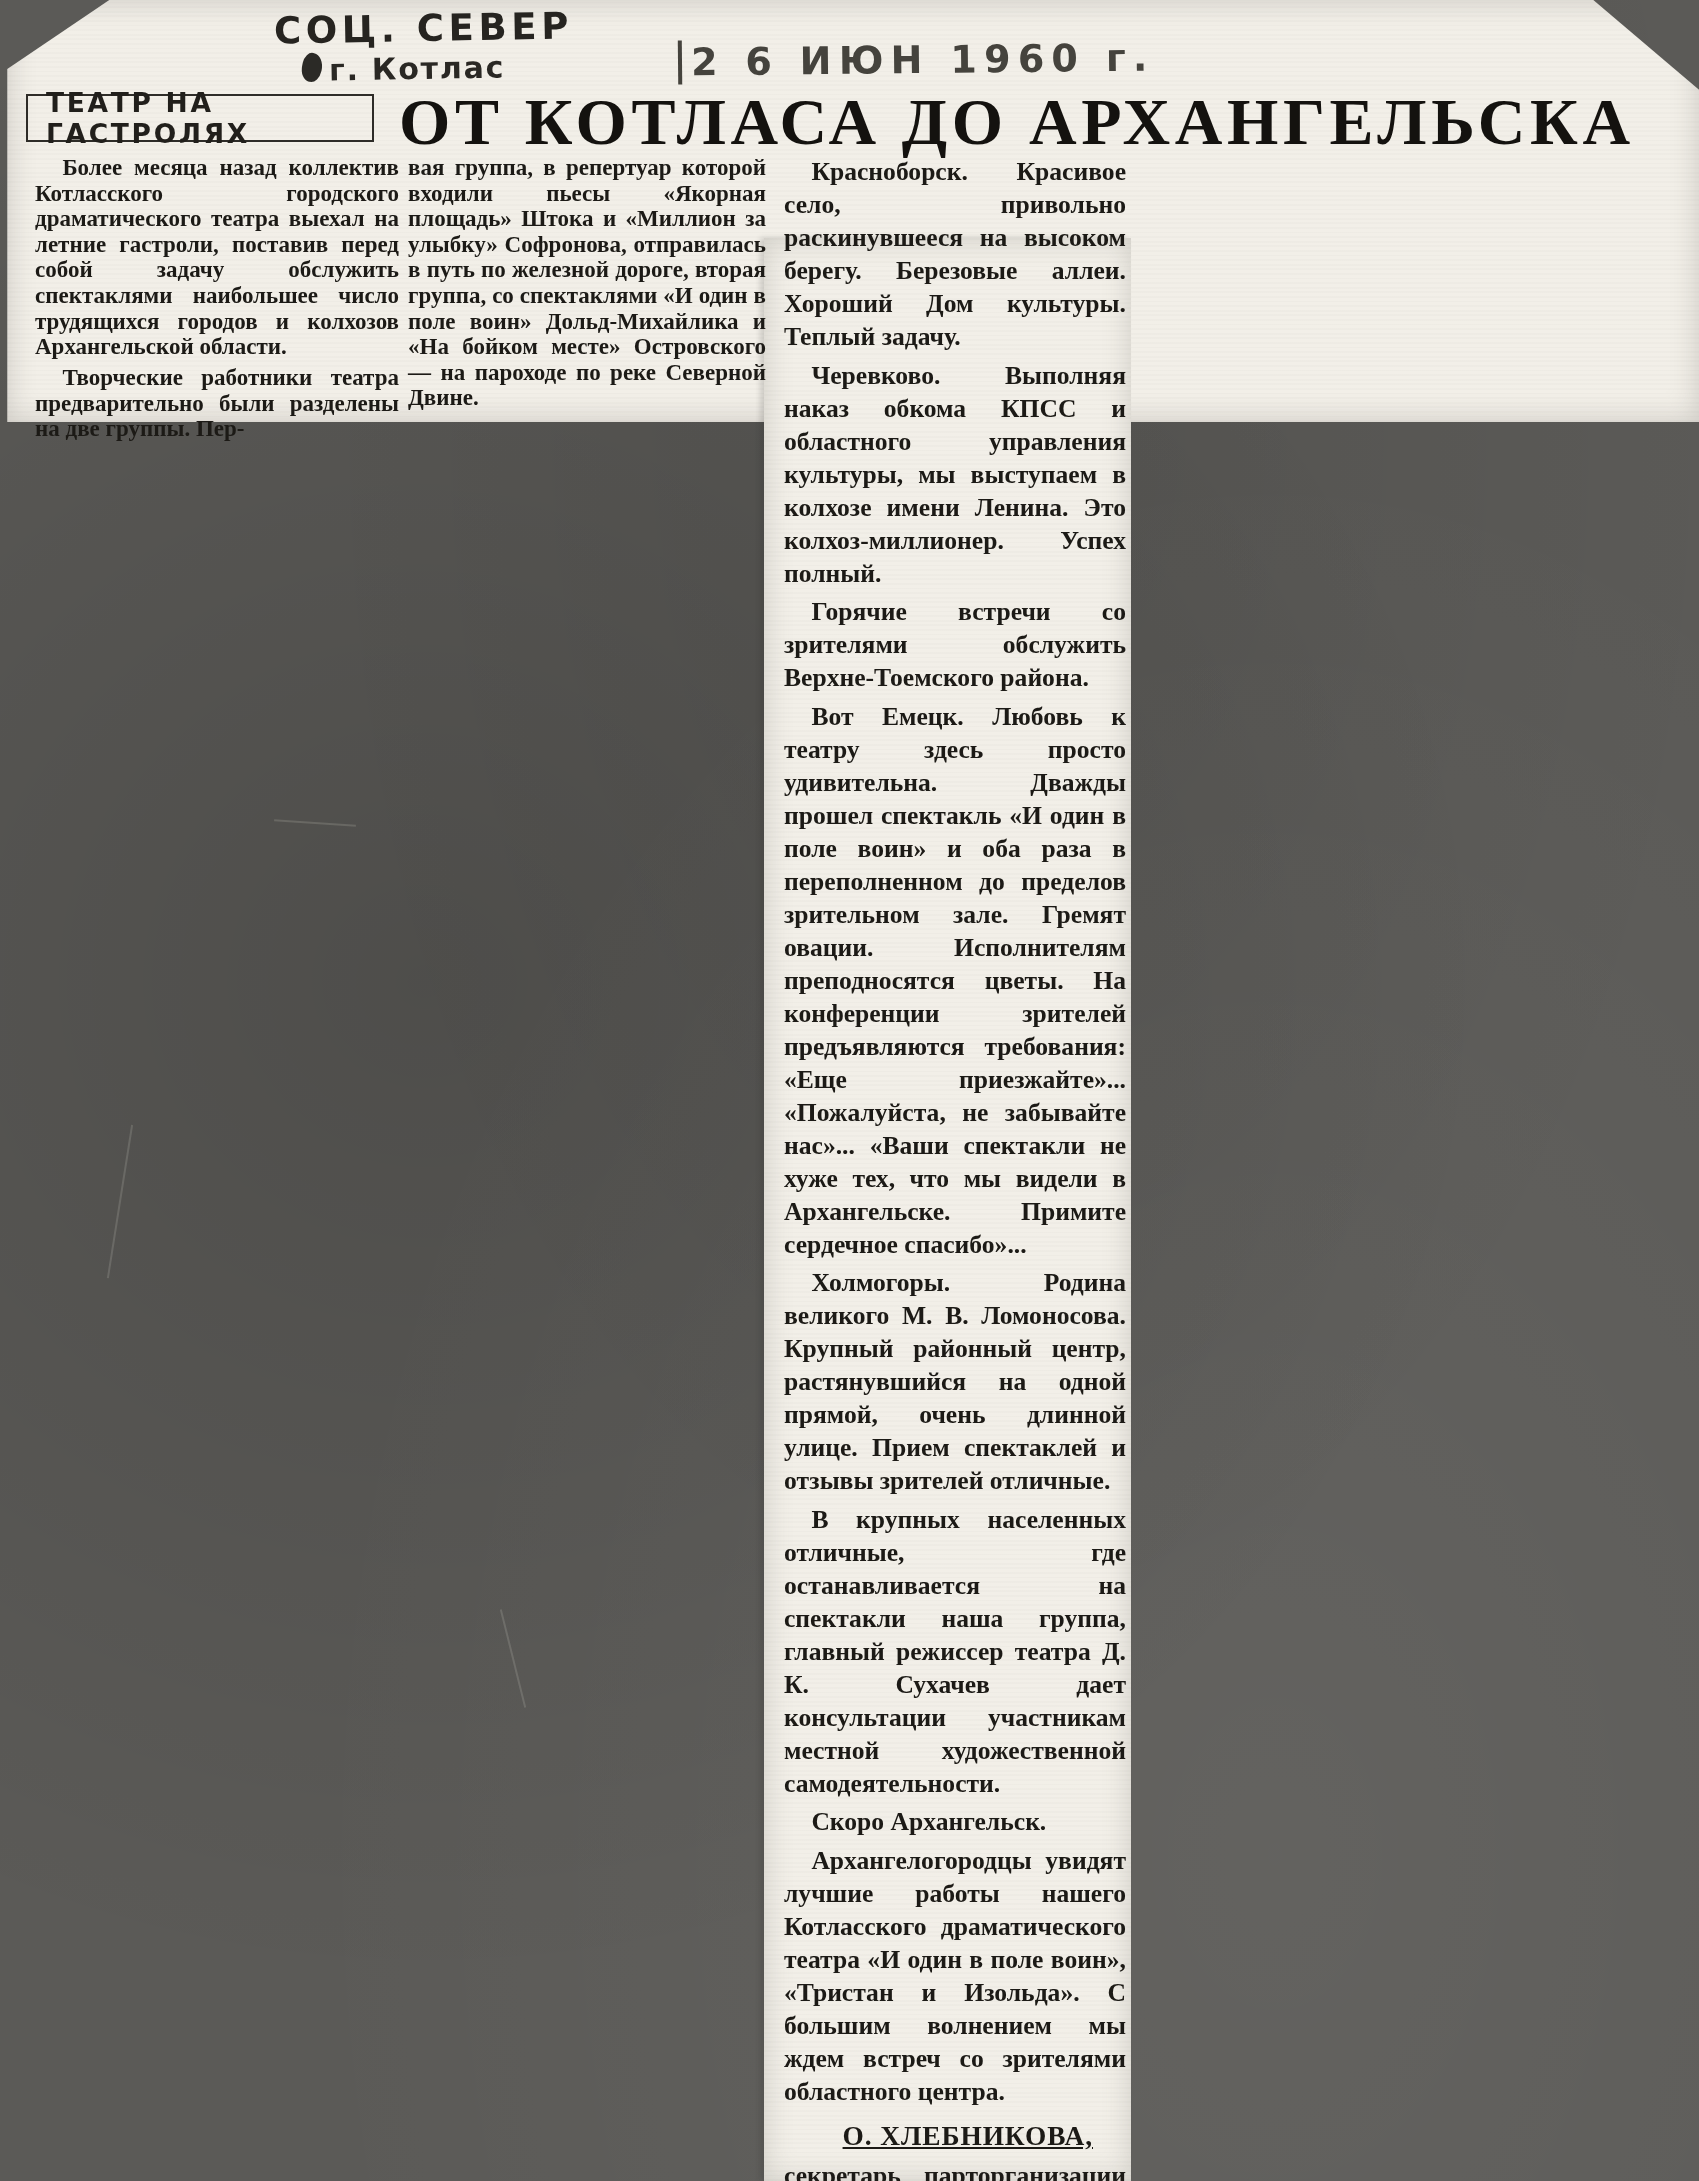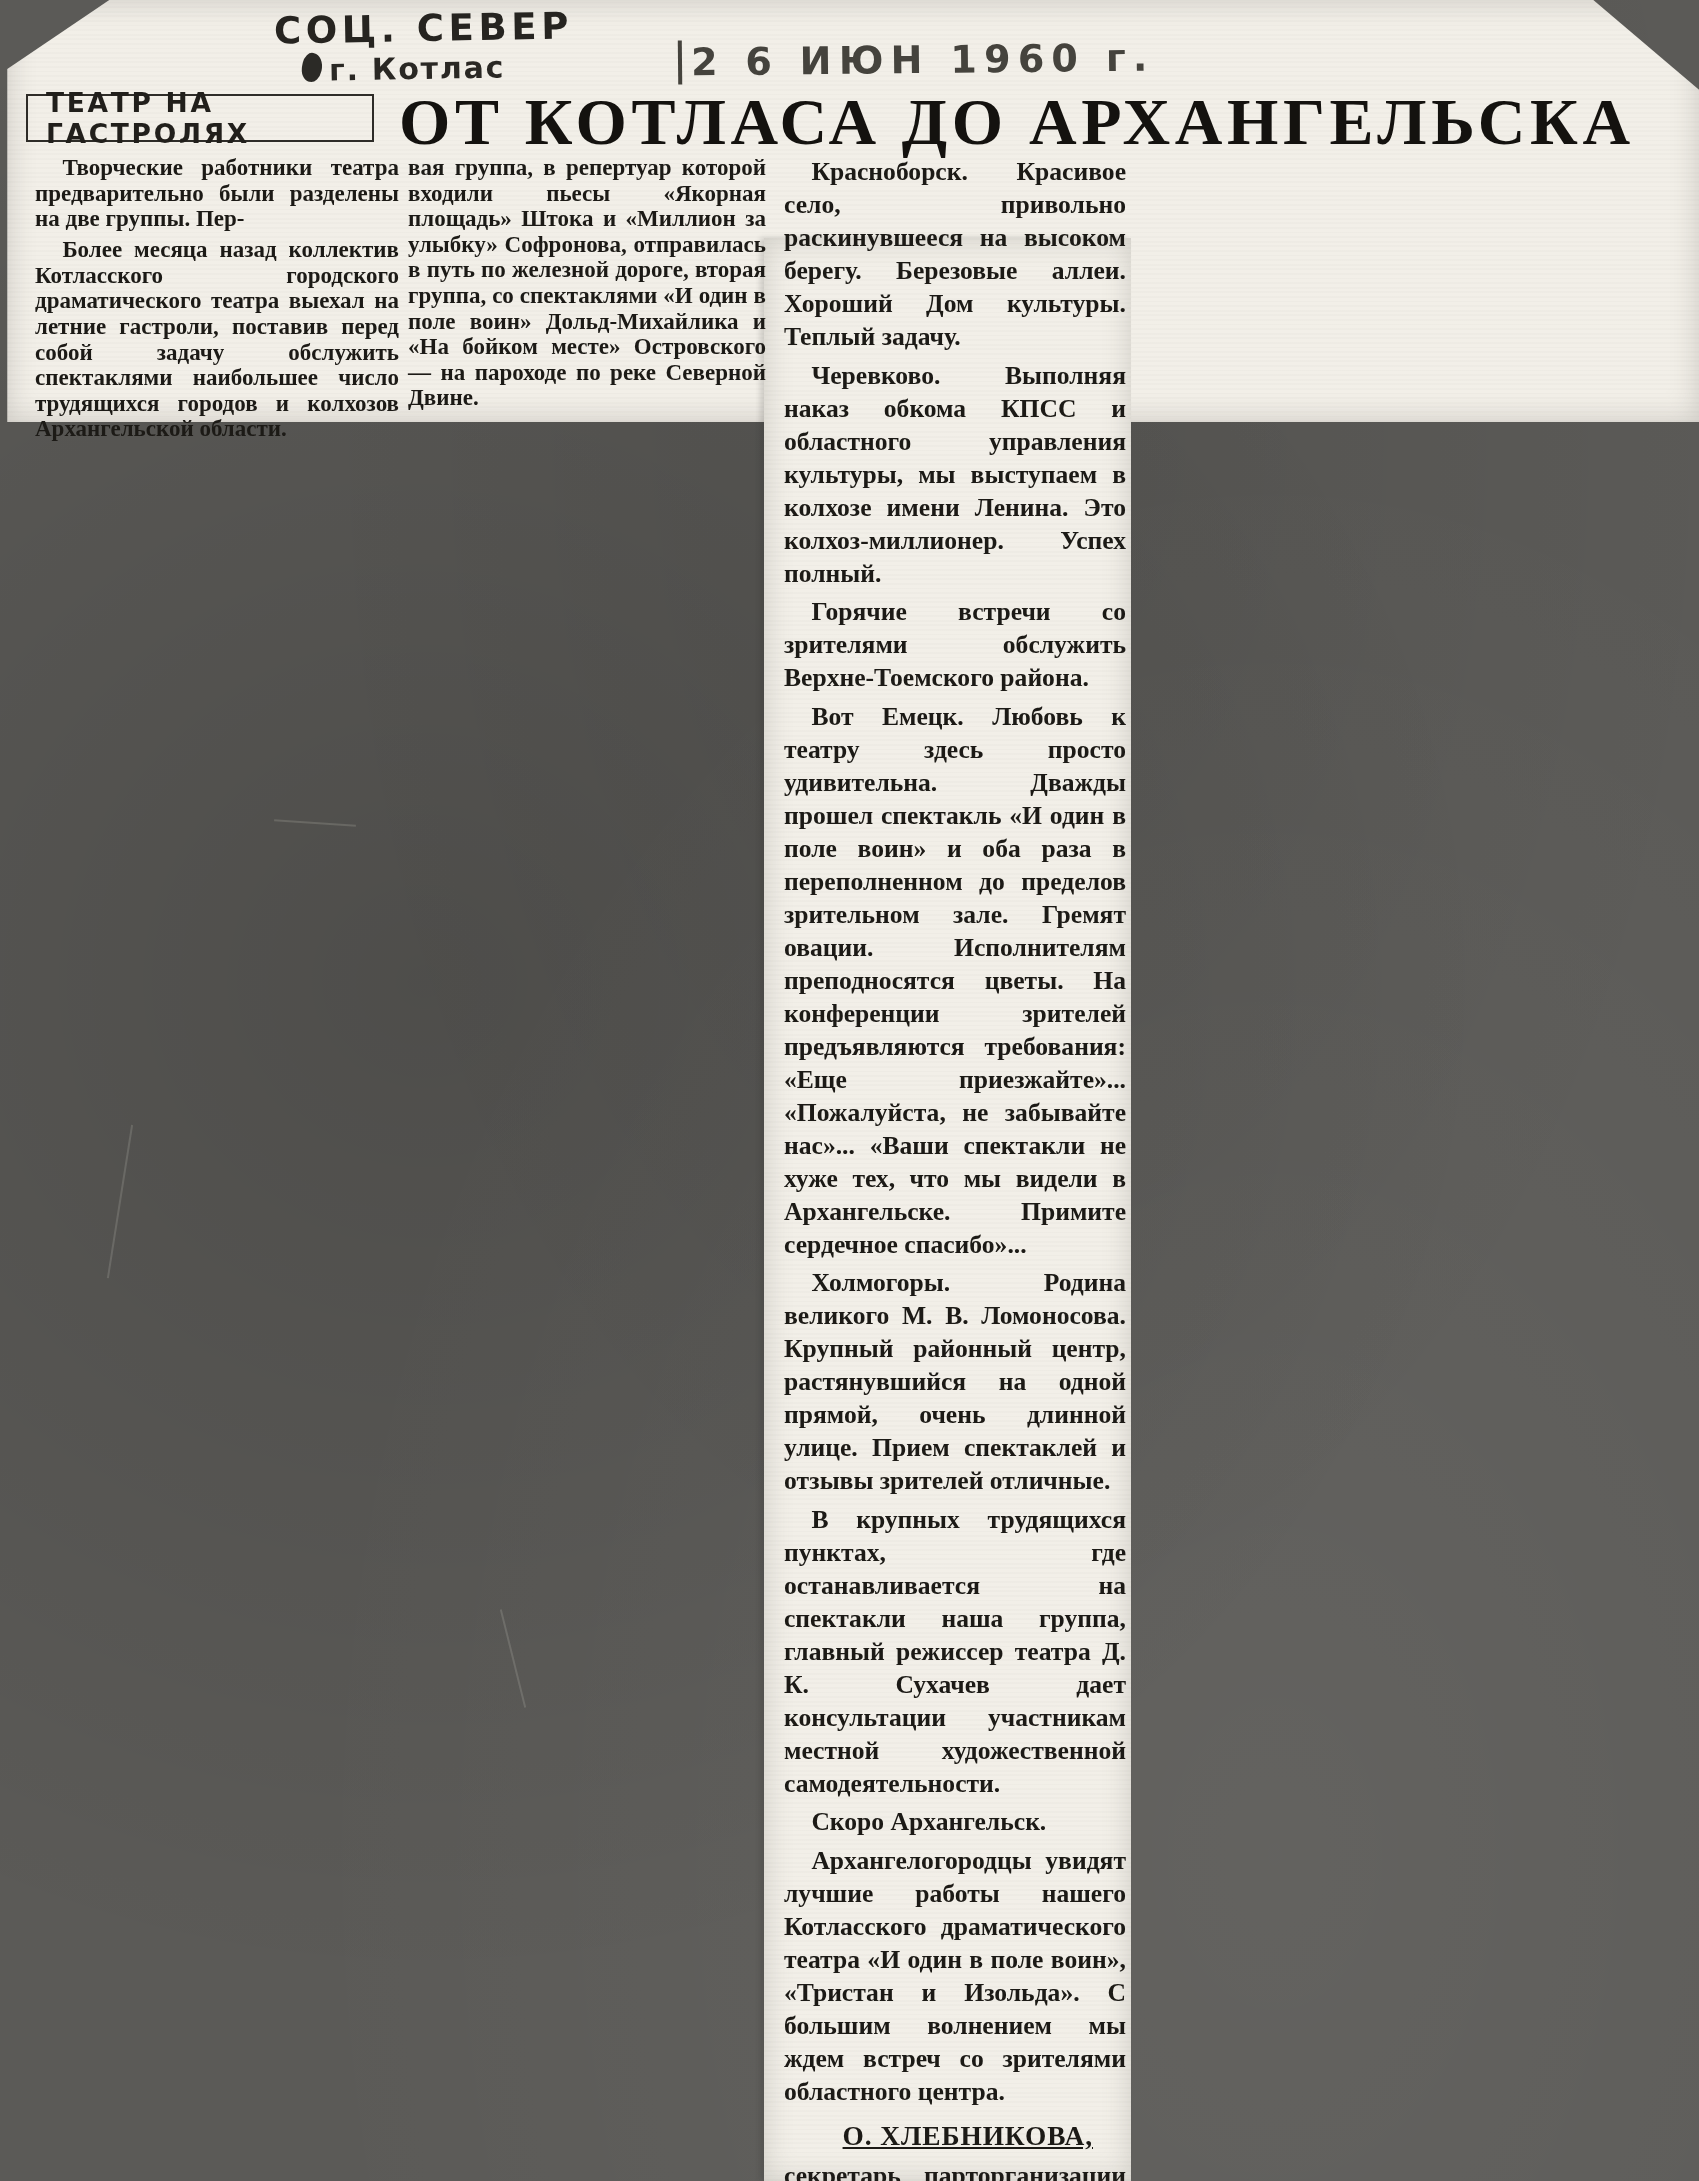--- a/index.html
+++ b/index.html
@@ -93,35 +93,35 @@
   <div class="masthead-city">г. Котлас</div>
   <div class="date-stamp">2 6 ИЮН 1960 г.</div>
 
   <div class="rubric-box">
     <span>ТЕАТР НА ГАСТРОЛЯХ</span>
   </div>
 
   <h1 class="headline">ОТ КОТЛАСА ДО АРХАНГЕЛЬСКА</h1>
 
   <div class="col col1">
+    <p>Более месяца назад коллектив Котласского городского драматического театра выехал на летние гастроли, поставив перед собой задачу обслужить спектаклями наибольшее число трудящихся городов и колхозов Архангельской области.</p>
     <p>Творческие работники театра предварительно были разделены на две группы. Пер-</p>
-    <p>Более месяца назад коллектив Котласского городского драматического театра выехал на летние гастроли, поставив перед собой задачу обслужить спектаклями наибольшее число трудящихся городов и колхозов Архангельской области.</p>
   </div>
 
   <div class="col col2">
     <p class="no-indent">вая группа, в репертуар которой входили пьесы «Якорная площадь» Штока и «Миллион за улыбку» Софронова, отправилась в путь по железной дороге, вторая группа, со спектаклями «И один в поле воин» Дольд-Михайлика и «На бойком месте» Островского — на пароходе по реке Северной Двине.</p>
   </div>
 
   <div class="col col3">
     <p>Красноборск. Красивое село, привольно раскинувшееся на высоком берегу. Березовые аллеи. Хороший Дом культуры. Теплый задачу.</p>
     <p>Черевково. Выполняя наказ обкома КПСС и областного управления культуры, мы выступаем в колхозе имени Ленина. Это колхоз-миллионер. Успех полный.</p>
     <p>Горячие встречи со зрителями обслужить Верхне-Тоемского района.</p>
     <p>Вот Емецк. Любовь к театру здесь просто удивительна. Дважды прошел спектакль «И один в поле воин» и оба раза в переполненном до пределов зрительном зале. Гремят овации. Исполнителям преподносятся цветы. На конференции зрителей предъявляются требования: «Еще приезжайте»... «Пожалуйста, не забывайте нас»... «Ваши спектакли не хуже тех, что мы видели в Архангельске. Примите сердечное спасибо»...</p>
     <p>Холмогоры. Родина великого М. В. Ломоносова. Крупный районный центр, растянувшийся на одной прямой, очень длинной улице. Прием спектаклей и отзывы зрителей отличные.</p>
-    <p>В крупных трудящихся пунктах, где останавливается на спектакли наша группа, главный режиссер театра Д. К. Сухачев дает консультации участникам местной художественной самодеятельности.</p>
+    <p>В крупных населенных отличные, где останавливается на спектакли наша группа, главный режиссер театра Д. К. Сухачев дает консультации участникам местной художественной самодеятельности.</p>
     <p>Скоро Архангельск.</p>
     <p>Архангелогородцы увидят лучшие работы нашего Котласского драматического театра «И один в поле воин», «Тристан и Изольда». С большим волнением мы ждем встреч со зрителями областного центра.</p>
     <p class="sig-name">О. ХЛЕБНИКОВА,</p>
     <p class="sig-role">секретарь парторганизации Котласского драматического театра.</p>
   </div>
 
 </div>
 
 
 </body></html>

